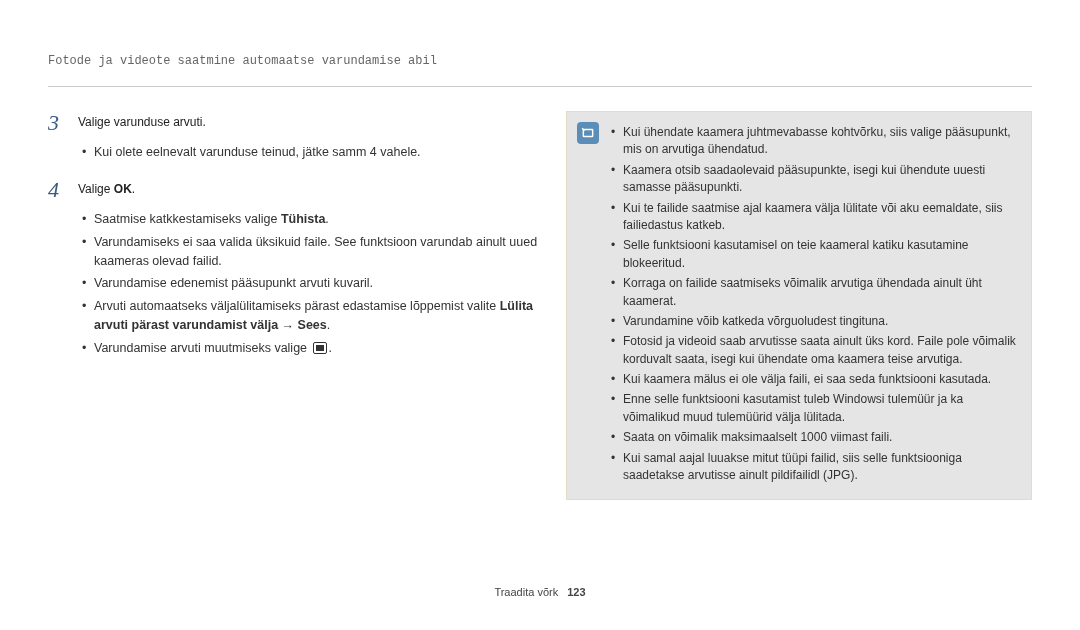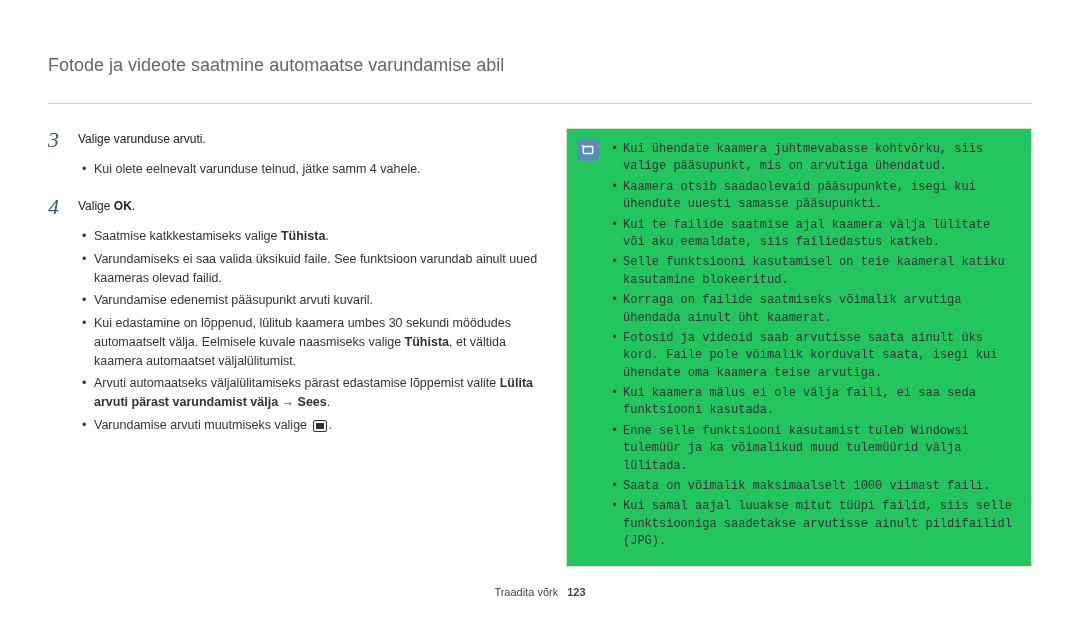--- a/index.html
+++ b/index.html
@@ -10,23 +10,24 @@
     background: #ffffff;
     color: #333;
     font-size: 13px;
     line-height: 1.5;
     position: relative;
   }
   .page {
     padding: 52px 48px 30px 48px;
   }
   .header-title {
-    font-size: 18px;
+    font-size: 12px;
     color: #666;
-    margin-bottom: 24px;
+    margin-bottom: 16px;
+    font-family: Liberation Mono, monospace;
   }
   .header-line {
     border: none;
     border-top: 1px solid #ccc;
     margin-bottom: 24px;
   }
   .columns {
     display: flex;
     gap: 28px;
   }
@@ -86,27 +87,26 @@
     margin: 0 2px;
   }
   .icon-box::after {
     content: "";
     position: absolute;
     top: 2px; left: 2px;
     width: 8px; height: 6px;
     background: #333;
   }
   .info-panel {
-    background: #22c55e;
+    background: #e5e5e5;
     border: 1px solid #e0dcc8;
     padding: 12px 14px 12px 44px;
     position: relative;
     font-size: 12px;
     color: #333;
-    font-family: Liberation Mono, monospace;
   }
   .info-icon {
     position: absolute;
     left: 10px;
     top: 10px;
     width: 22px;
     height: 22px;
     background: #5a8db8;
     border-radius: 4px;
     display: flex;
@@ -162,41 +162,41 @@
       <div class="step">
         <div class="step-num">4</div>
         <div class="step-text">
           <span>Valige </span><span class="bold">OK</span><span>.</span>
         </div>
       </div>
       <ul class="sub-list">
         <li><span>Saatmise katkkestamiseks valige </span><span class="bold">Tühista</span><span>.</span></li>
         <li><span>Varundamiseks ei saa valida üksikuid faile. See funktsioon varundab ainult uued kaameras olevad failid.</span></li>
         <li><span>Varundamise edenemist pääsupunkt arvuti kuvaril.</span></li>
-        <li><span>Kui edastamine on lõppenud, lülitub kaamera umbes 30 sekundi möödudes automaatselt välja. Eelmisele kuvale naasmiseks valige </span><span class="bold">Tühista</span><span>, et vältida kaamera automaatset väljalülitumist.</span></li>
         <li><span>Arvuti automaatseks väljalülitamiseks pärast edastamise lõppemist valite </span><span class="bold">Lülita arvuti pärast varundamist välja → Sees</span><span>.</span></li>
         <li><span>Varundamise arvuti muutmiseks valige </span><span class="icon-box"></span><span>.</span></li>
       </ul>
 
     </div>
 
     <div class="right-col">
       <div class="info-panel">
         <div class="info-icon">
           <svg viewBox="0 0 24 24" fill="none" stroke="#fff" stroke-width="2.5">
             <rect x="4" y="6" width="16" height="12" rx="1"></rect>
             <line x1="2" y1="4" x2="6" y2="8"></line>
           </svg>
         </div>
         <ul class="info-list">
           <li>Kui ühendate kaamera juhtmevabasse kohtvõrku, siis valige pääsupunkt, mis on arvutiga ühendatud.</li>
           <li>Kaamera otsib saadaolevaid pääsupunkte, isegi kui ühendute uuesti samasse pääsupunkti.</li>
           <li>Kui te failide saatmise ajal kaamera välja lülitate või aku eemaldate, siis failiedastus katkeb.</li>
           <li>Selle funktsiooni kasutamisel on teie kaameral katiku kasutamine blokeeritud.</li>
           <li>Korraga on failide saatmiseks võimalik arvutiga ühendada ainult üht kaamerat.</li>
+          <li>Varundamine võib katkeda võrguoludest tingituna.</li>
           <li>Fotosid ja videoid saab arvutisse saata ainult üks kord. Faile pole võimalik korduvalt saata, isegi kui ühendate oma kaamera teise arvutiga.</li>
           <li>Kui kaamera mälus ei ole välja faili, ei saa seda funktsiooni kasutada.</li>
           <li>Enne selle funktsiooni kasutamist tuleb Windowsi tulemüür ja ka võimalikud muud tulemüürid välja lülitada.</li>
           <li>Saata on võimalik maksimaalselt 1000 viimast faili.</li>
           <li>Kui samal aajal luuakse mitut tüüpi failid, siis selle funktsiooniga saadetakse arvutisse ainult pildifailidl (JPG).</li>
         </ul>
       </div>
     </div>
   </div>
 

